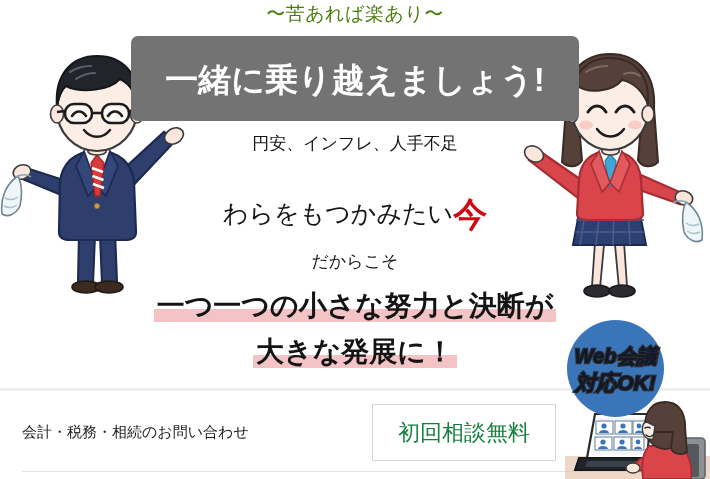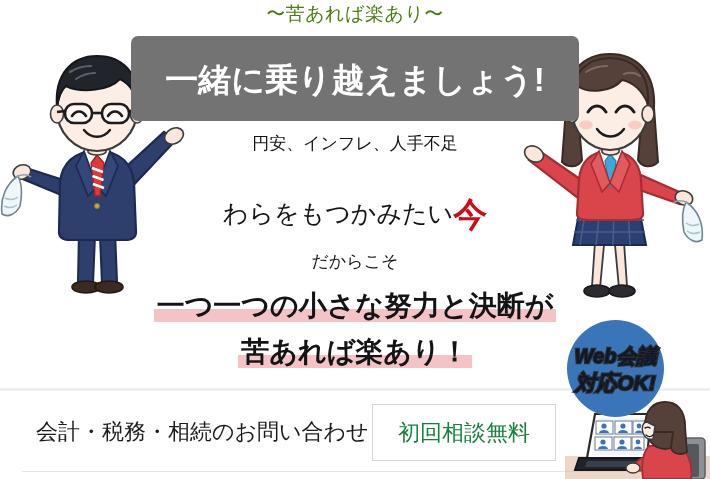--- a/index.html
+++ b/index.html
@@ -99,22 +99,22 @@
   
   .divider-top{
     position:absolute;left:0;top:388px;width:710px;height:3px;
     background:#efefef;z-index:3;
   }
   .divider-bottom{
     position:absolute;left:22px;top:471px;width:666px;height:1px;
     background:#e4e4e4;z-index:3;
   }
   .bottom-label{
-    position:absolute;left:36px;top:413px;
-    font-size:22px;line-height:38px;
+    position:absolute;left:22px;top:413px;
+    font-size:15px;line-height:38px;
     color:#1b1b1b;
     white-space:nowrap;
     z-index:4;
   }
   .free-btn{
     position:absolute;left:372px;top:404px;
     width:184px;height:57px;
     border:1px solid #d8d4d0;
     background:#ffffff;
     box-sizing:border-box;
@@ -290,21 +290,21 @@
   <div class="copy copy-l2">
     <span>わらをもつかみたい</span><span class="kanji-now">今</span>
   </div>
 
   <div class="copy copy-l3">だからこそ</div>
 
   <div class="punch punch-l1">
     <span class="hl">一つ一つの小さな努力と決断が</span>
   </div>
   <div class="punch punch-l2">
-    <span class="hl">苦あれば楽あり！</span>
+    <span class="hl">大きな発展に！</span>
   </div>
 
   <div class="web-badge">
     <div class="bt bt1">Web会議</div>
     <div class="bt bt2">対応OK!</div>
   </div>
 
   <div class="videocall">
     <svg viewBox="0 0 146 87" width="146" height="87" xmlns="http://www.w3.org/2000/svg">
 

